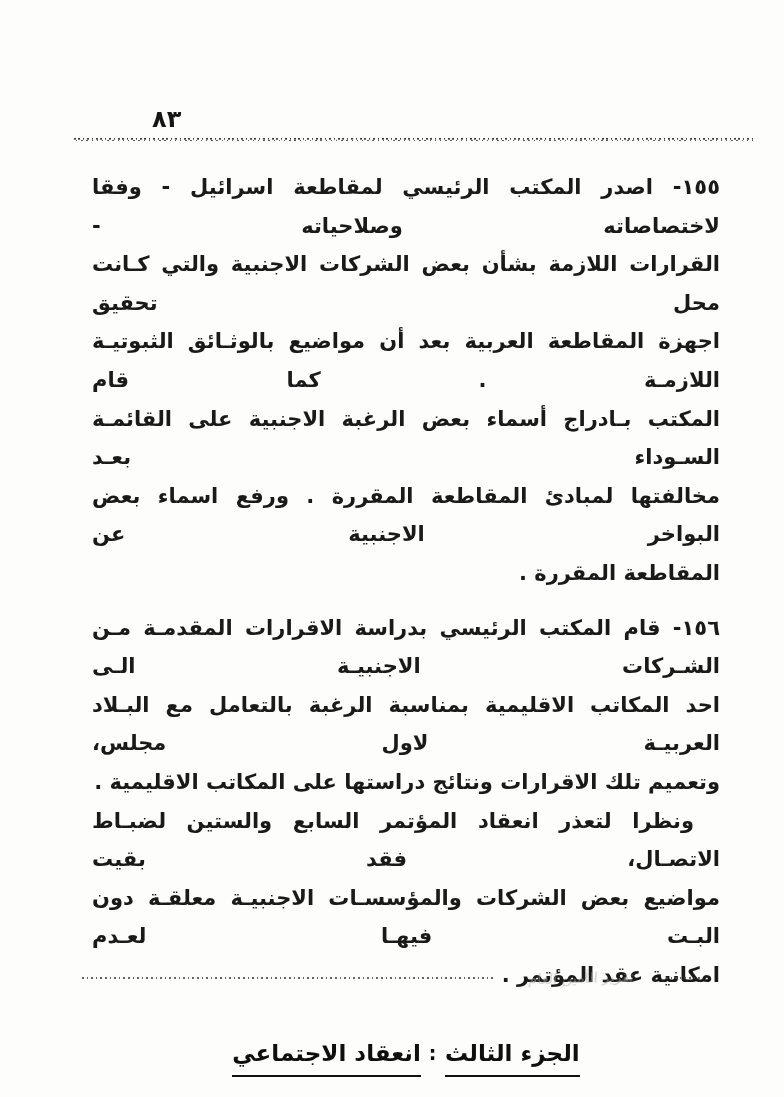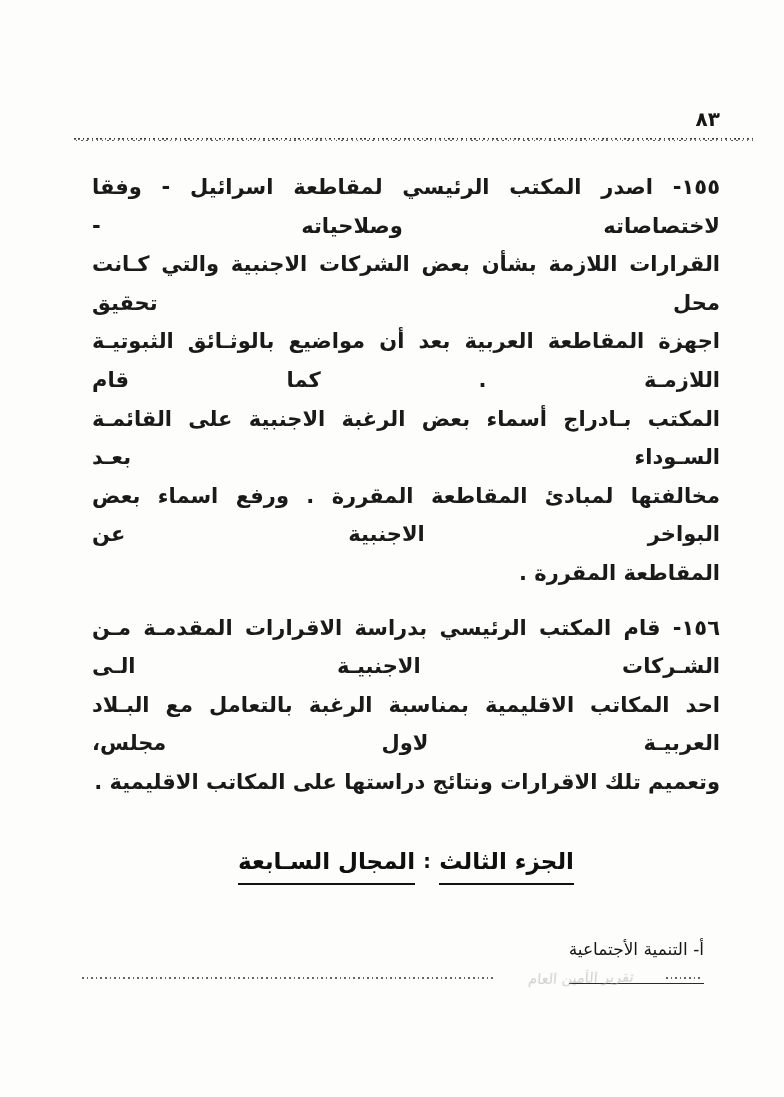--- a/index.html
+++ b/index.html
@@ -15,23 +15,23 @@
     overflow: hidden;
     direction: rtl;
   }
   
   .page-header {
     position: absolute;
     top: 0; right: 0; left: 0;
     padding: 106px 64px 0 74px;
   }
   .page-number {
-    text-align: right;
+    text-align: left;
     direction: ltr;
-    font-size: 20px;
+    font-size: 24px;
     font-weight: bold;
     letter-spacing: 1px;
     padding-left: 78px;
     line-height: 26px;
     color: #161616;
   }
   .top-rule {
     margin-top: 6px;
     margin-right: -35px;
     height: 4px;
@@ -149,23 +149,28 @@
         <div class="tline">مخالفتها لمبادئ المقاطعة المقررة . ورفع اسماء بعض البواخر الاجنبية عن</div>
         <div class="tline">المقاطعة المقررة .</div>
       </div>
 
     <div class="para gap-top">
         <div class="tline">١٥٦- قام المكتب الرئيسي بدراسة الاقرارات المقدمـة مـن الشـركات الاجنبيـة الـى</div>
         <div class="tline">احد المكاتب الاقليمية بمناسبة الرغبة بالتعامل مع البـلاد العربيـة لاول مجلس،</div>
         <div class="tline">وتعميم تلك الاقرارات ونتائج دراستها على المكاتب الاقليمية .</div>
       </div>
 
+    <div class="para indent-first">
+        <div class="tline">ونظرا لتعذر انعقاد المؤتمر السابع والستين لضبـاط الاتصـال، فقد بقيت</div>
+        <div class="tline">مواضيع بعض الشركات والمؤسسـات الاجنبيـة معلقـة دون البـت فيهـا لعـدم</div>
+        <div class="tline">امكانية عقد المؤتمر .</div>
+      </div>
 
     <div class="section-heading">
-      <span class="u">الجزء الثالث</span><span class="colon">:</span><span class="u">المجال السـابعة</span>
+      <span class="u">الجزء الثالث</span><span class="colon">:</span><span class="u">انعقاد الاجتماعي</span>
     </div>
 
     <div class="subsection">
       <span class="u-thin">أ- التنمية الأجتماعية</span>
     </div>
 
 
   </div>
 
   <div class="page-footer">

